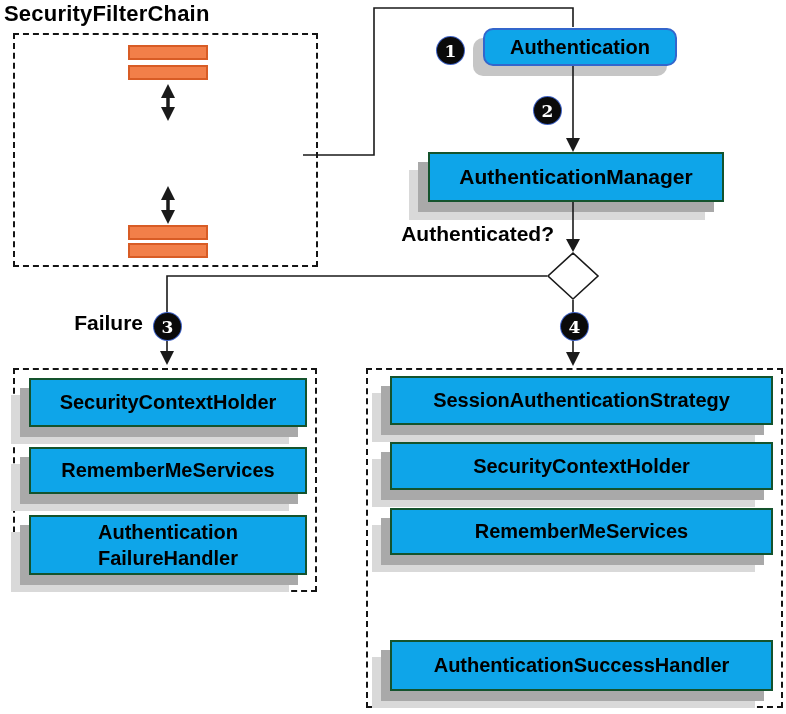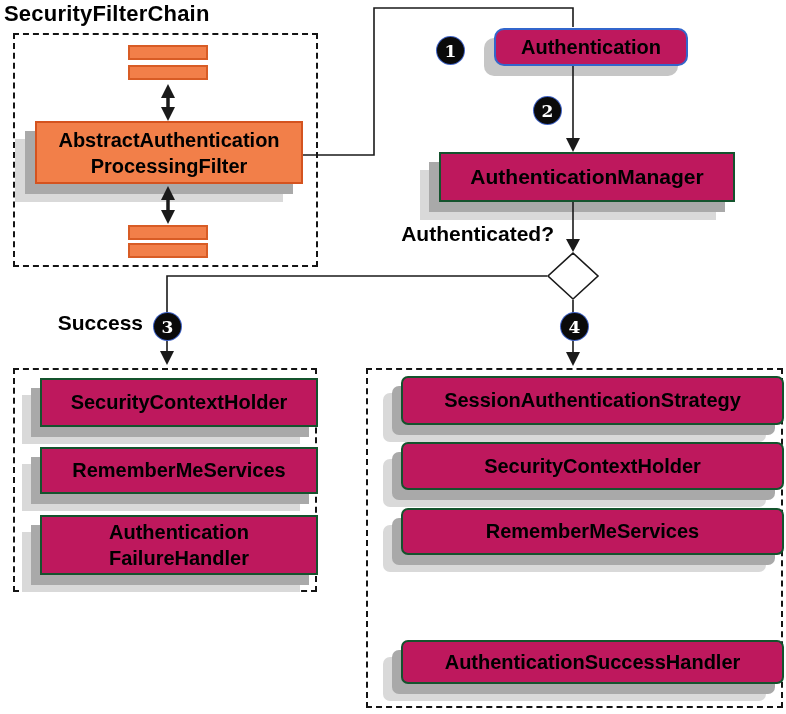--- a/index.html
+++ b/index.html
@@ -37,49 +37,48 @@
     left:35px; top:121px; width:268px; height:63px;
     background:#f27f49; border:2px solid #d4531f;
     box-shadow:-10px 10px 0 #a9a9a9, -20px 18px 0 #d9d9d9;
     display:flex; align-items:center; justify-content:center;
     font-weight:bold; font-size:20px; line-height:1.3;
     text-align:center; white-space:pre-line;
   }
 
   
   .node-blue {
-    background:#be185d; border:2px solid #14532d;
+    background:#0ea5e9; border:2px solid #14532d;
     display:flex; align-items:center; justify-content:center;
     font-weight:bold; font-size:20px; text-align:center;
     box-shadow:-9px 10px 0 #a9a9a9, -18px 17px 0 #d9d9d9;
-    margin-left:11px;
   }
   #node-auth {
     left:483px; top:28px; width:194px; height:38px;
     border-radius:10px; border-color:#3366cc;
     box-shadow:-10px 10px 0 #c6c6c6; font-size:20px;
   }
   #node-authmgr {
     left:428px; top:152px; width:296px; height:50px; font-size:21px;
     box-shadow:-10px 10px 0 #a9a9a9, -19px 18px 0 #d9d9d9;
   }
 
   
   .f-item { left:29px; width:278px; }
   #f-item-0 { top:378px; height:49px; }
   #f-item-1 { top:447px; height:47px; }
   #f-item-2 { top:515px; height:60px; line-height:1.3; white-space:pre-line; }
 
   
-  .s-item { left:390px; width:383px;border-radius:7px; }
+  .s-item { left:390px; width:383px; }
   #s-item-0 { top:376px; height:49px; }
   #s-item-1 { top:442px; height:48px; }
   #s-item-2 { top:508px; height:47px; }
   #s-item-3 { top:575px; height:50px; }
-  #s-item-4 { top:640px; height:44px; }
+  #s-item-4 { top:640px; height:51px; }
 
   
   .badge {
     width:27px; height:27px; border-radius:50%;
     background:#0a0a0a; color:#ffffff;
     display:flex; align-items:center; justify-content:center;
     font-weight:bold; font-size:17px; z-index:7;
     box-shadow:0 0 0 1px #3f62c4;
     font-family:"DejaVu Serif","Liberation Serif",serif;
   }
@@ -133,28 +132,26 @@
 
   <div class="abs dashed" id="box-chain"></div>
   <div class="abs dashed" id="box-failure"></div>
   <div class="abs dashed" id="box-success"></div>
 
   <div class="abs bar" id="bar1"></div>
   <div class="abs bar" id="bar2"></div>
   <div class="abs bar" id="bar3"></div>
   <div class="abs bar" id="bar4"></div>
 
-  <div class="abs orange-node">AbstractAuthentication
-ProcessingFilter</div>
 
   <div class="abs node-blue" id="node-auth">Authentication</div>
   <div class="abs node-blue" id="node-authmgr">AuthenticationManager</div>
 
   <div class="abs flow-label" id="lbl-authenticated">Authenticated?</div>
-  <div class="abs flow-label" id="lbl-failure">Success</div>
+  <div class="abs flow-label" id="lbl-failure">Failure</div>
 
   <div class="abs badge" id="badge-1">1</div>
   <div class="abs badge" id="badge-2">2</div>
   <div class="abs badge" id="badge-3">3</div>
   <div class="abs badge" id="badge-4">4</div>
 
   <div class="abs node-blue f-item" id="f-item-0">SecurityContextHolder</div>
   <div class="abs node-blue f-item" id="f-item-1">RememberMeServices</div>
   <div class="abs node-blue f-item" id="f-item-2">Authentication
 FailureHandler</div>

